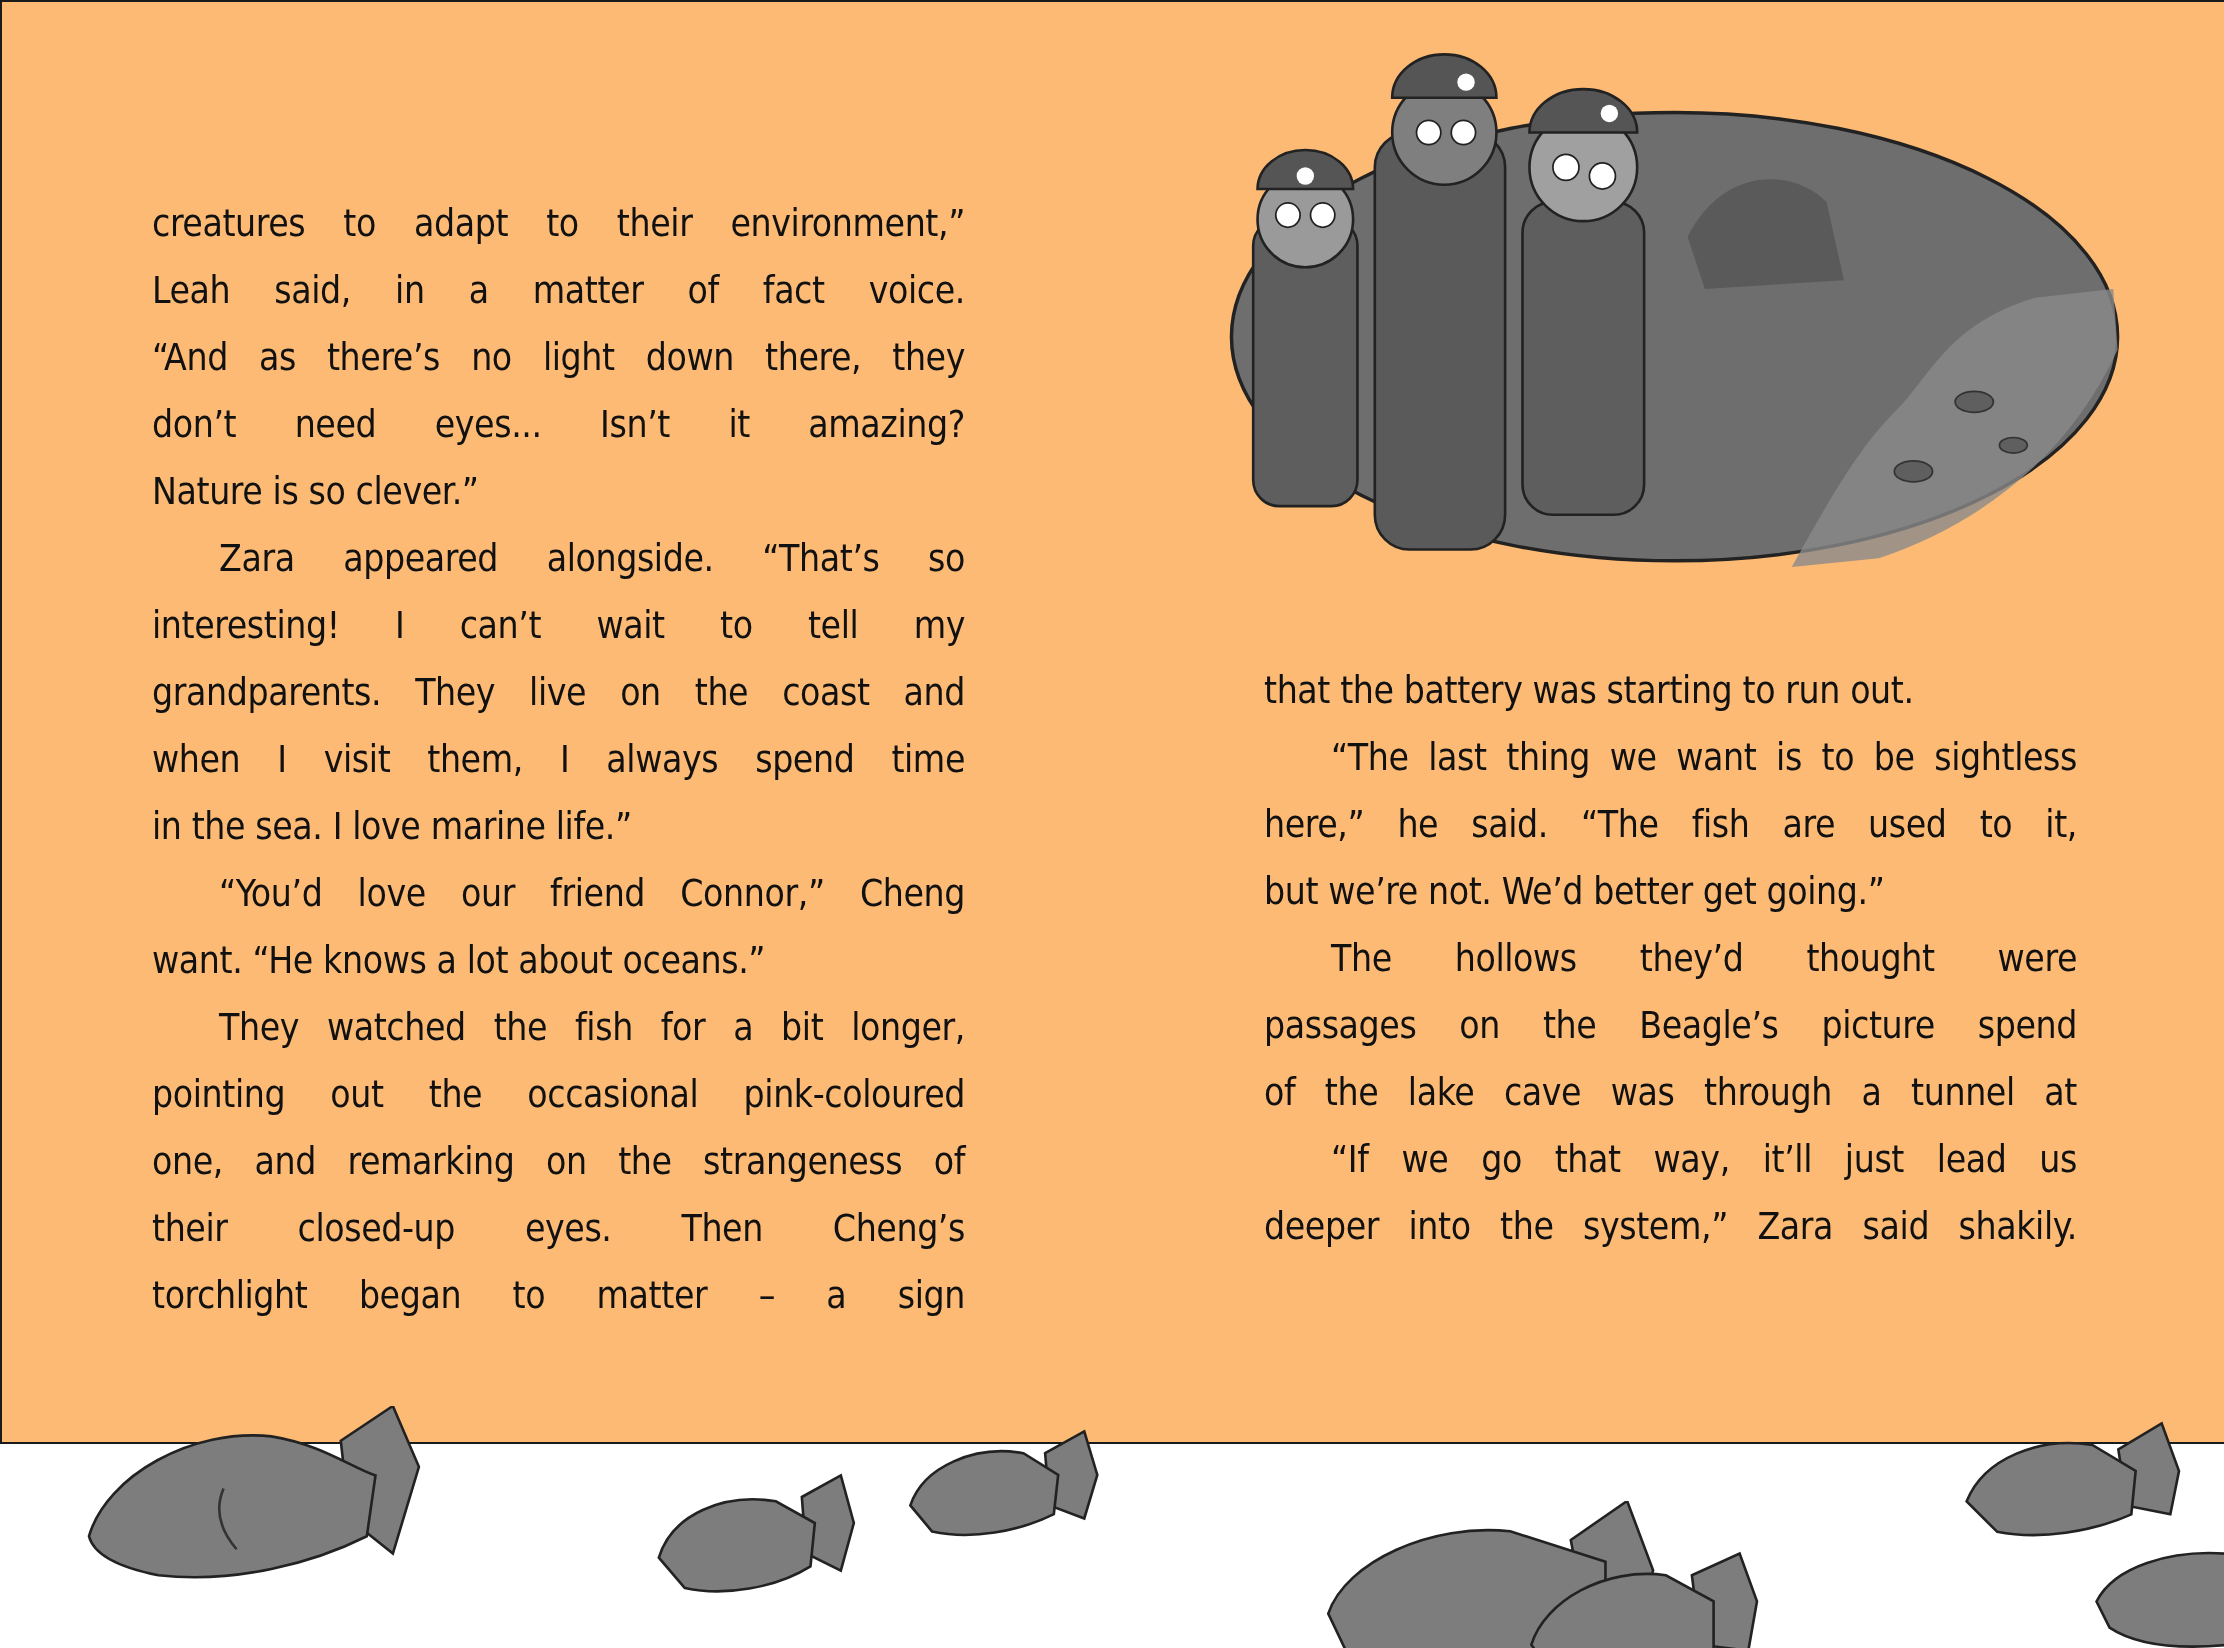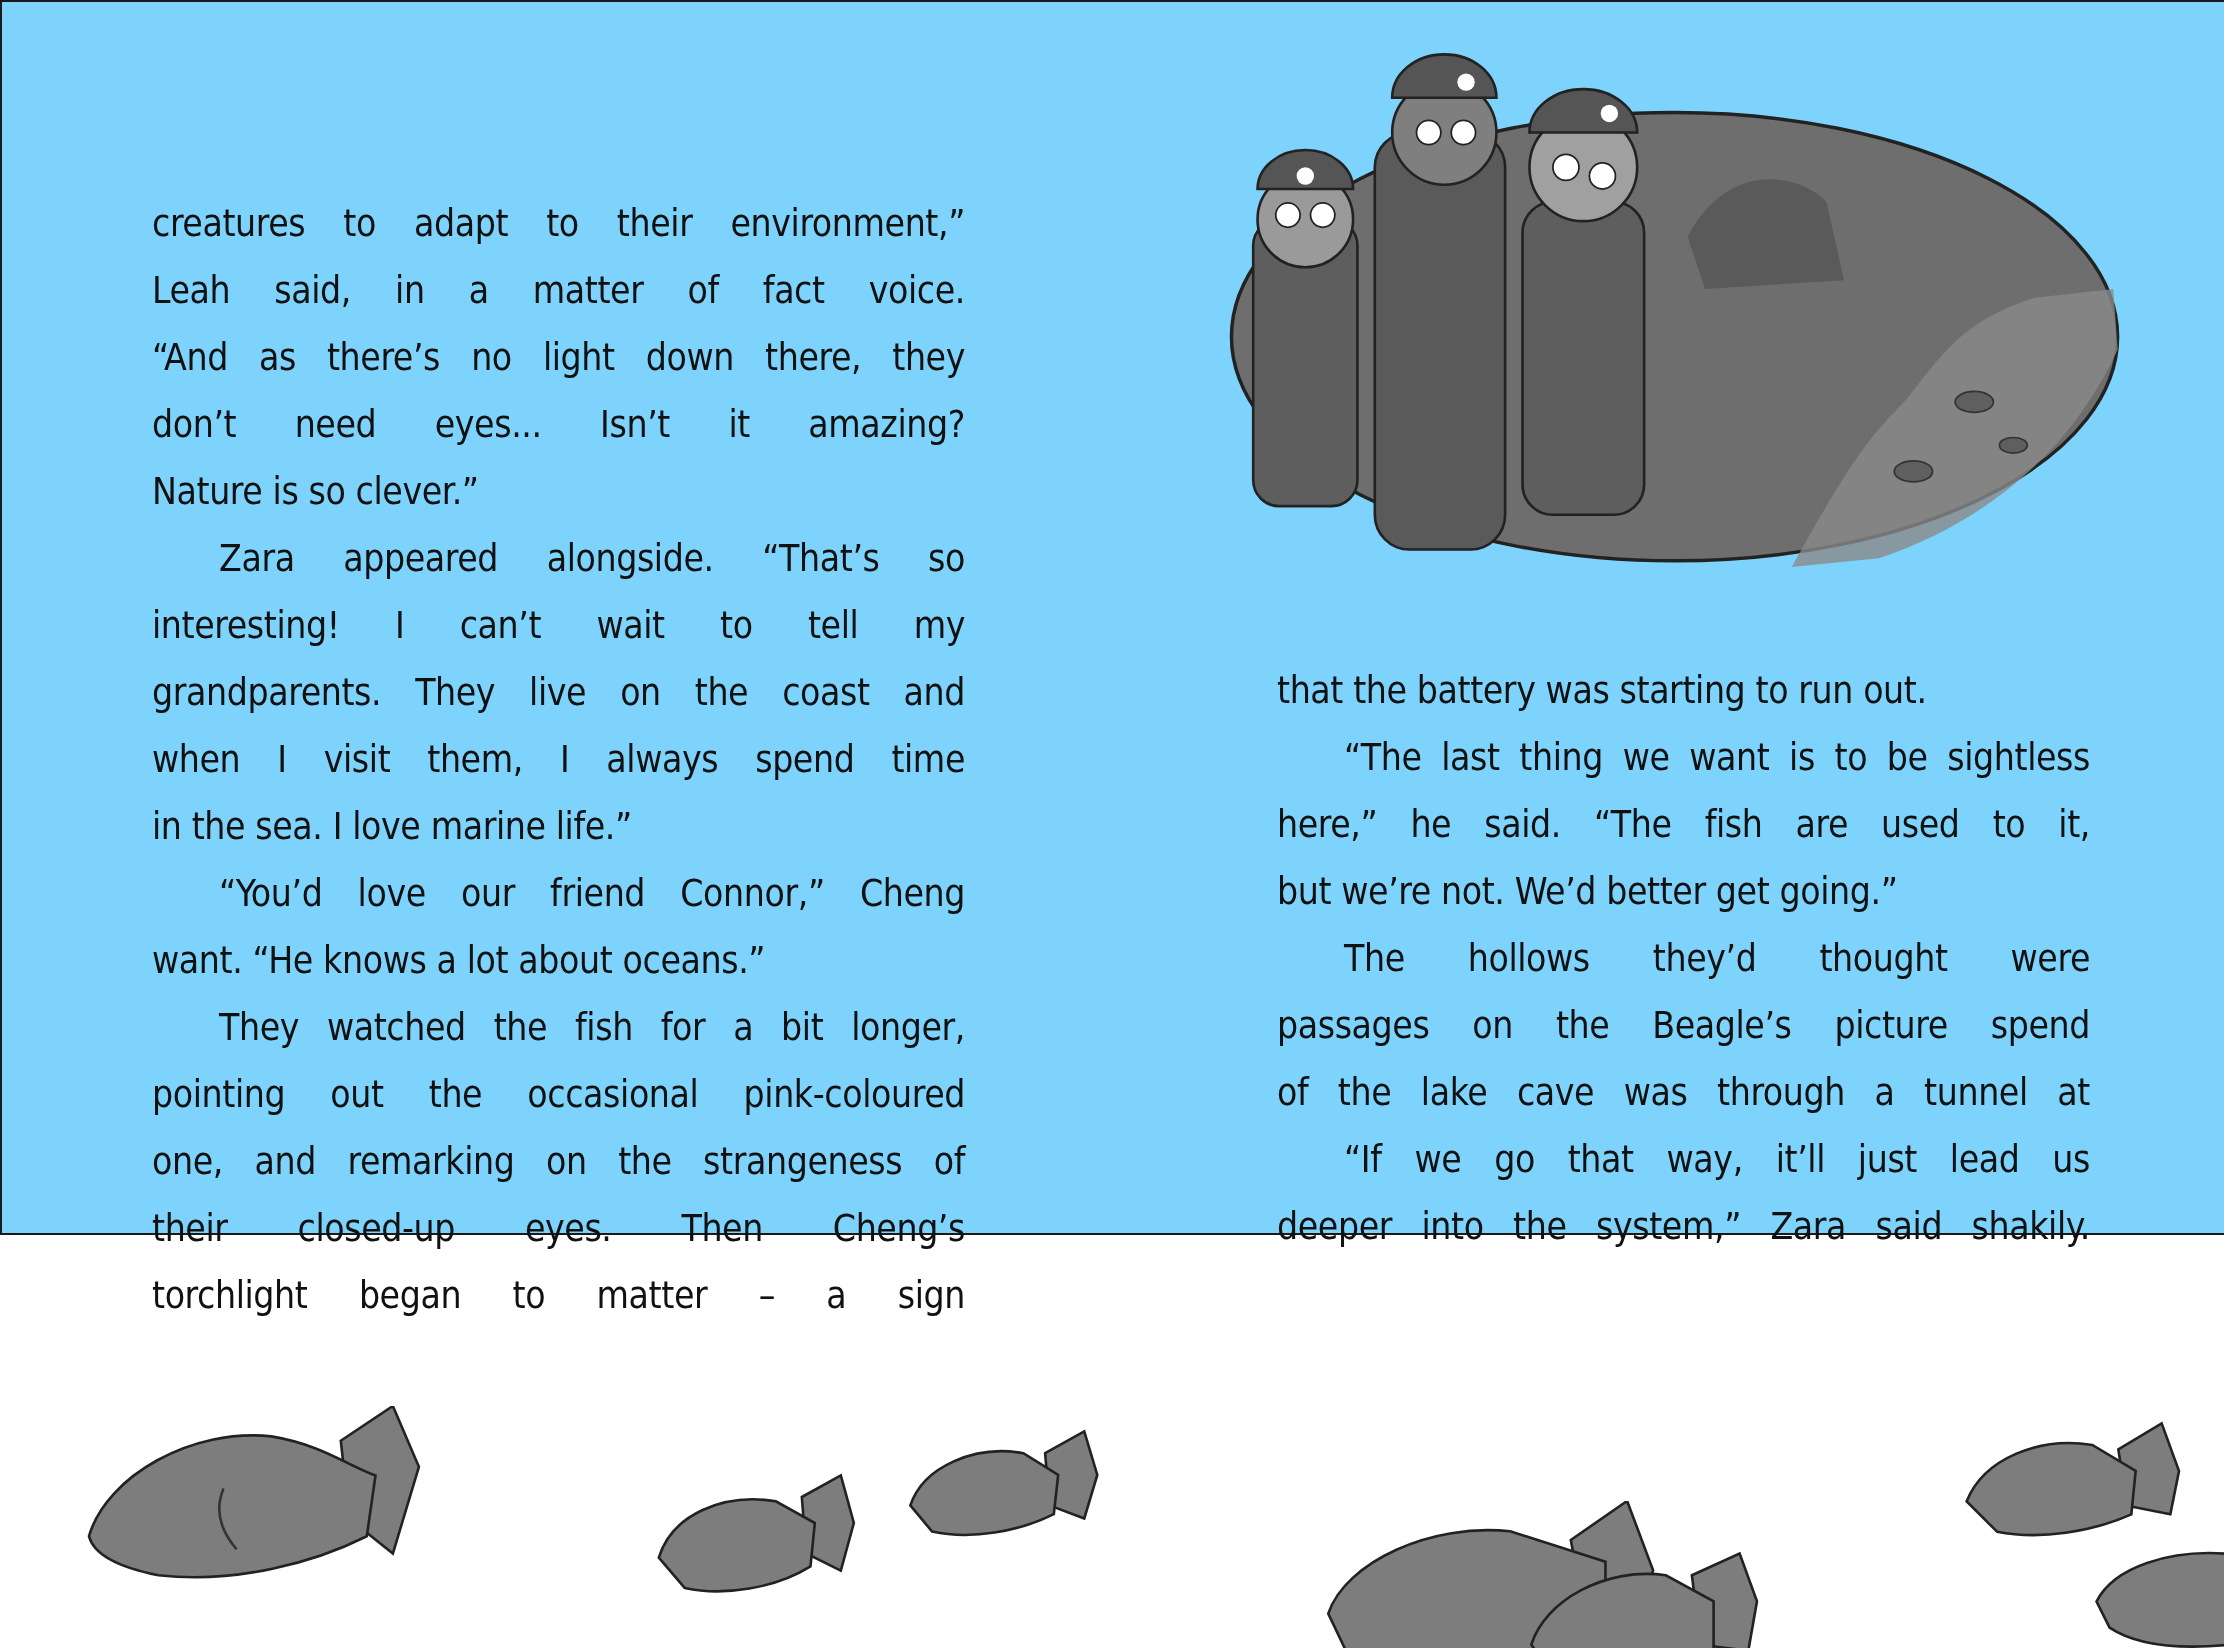--- a/index.html
+++ b/index.html
@@ -1,30 +1,30 @@
 <!DOCTYPE html>
 <html style="font-size:14px"><head>
 <meta charset="utf-8">
 <style>
   html, body { margin: 0; padding: 0; background: #ffffff; }
   body {
     width: 2225px; height: 1649px; position: relative; overflow: hidden;
     font-family: "DejaVu Sans", sans-serif; color: #111111;
   }
   .frame {
-    position: absolute; left: 0; top: 0; width: 2225px; height: 1235px;
+    position: absolute; left: 0; top: 0; width: 2225px; height: 1444px;
     box-sizing: border-box; border: 2.6px solid #1a1a1a; border-right: none;
-    background: #7dd3fc;
+    background: #fdba74;
   }
   .column {
     position: absolute; width: 813px;
     font-size: 37px; line-height: 67px;
   }
   .column.left { left: 150px; top: 188px; }
-  .column.right { left: 1262px; top: 655px; margin-left: 13px; }
+  .column.right { left: 1262px; top: 655px; }
   .line {
     display: block; height: 67px; white-space: nowrap;
     text-align: justify; text-align-last: justify;
     font-stretch: condensed; letter-spacing: -0.4px;
   }
   .line.last { text-align-last: left; }
   .line.indent { padding-left: 67px; }
   .illustration {
     position: absolute; left: 1199px; top: 35px; width: 921px; height: 556px;
   }

